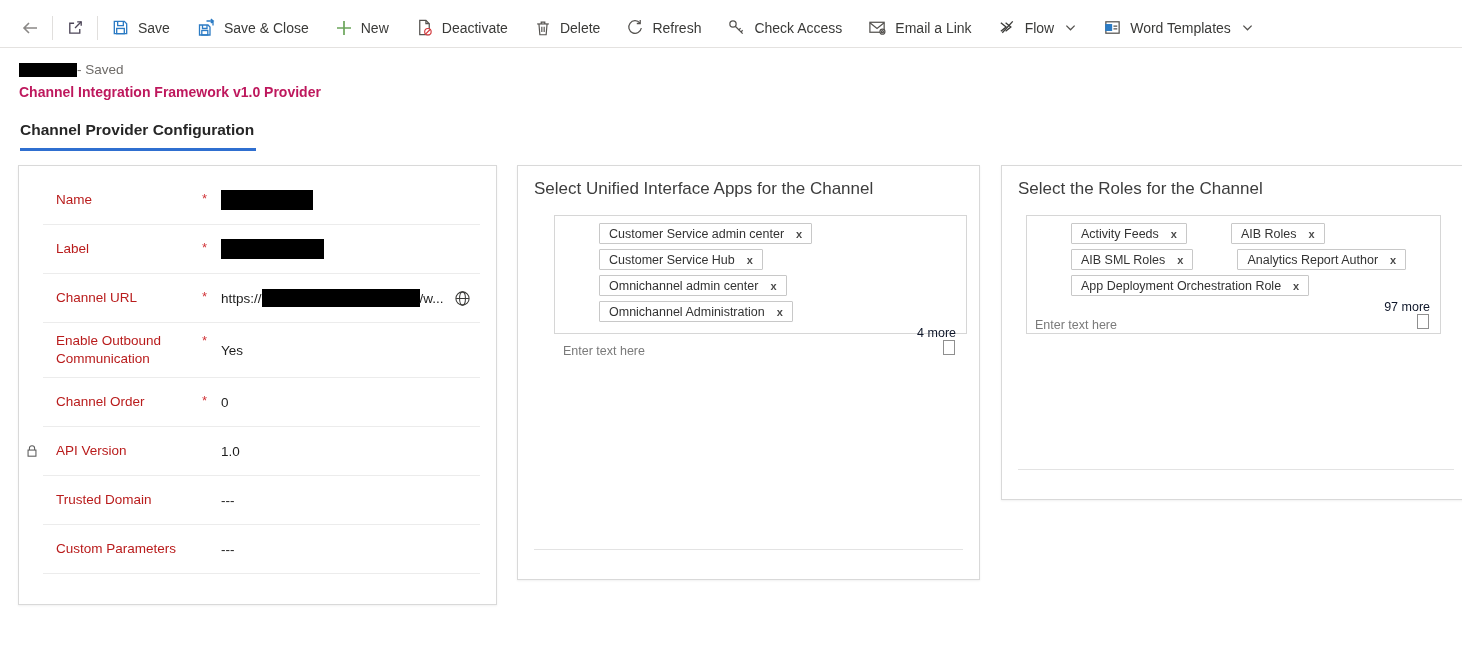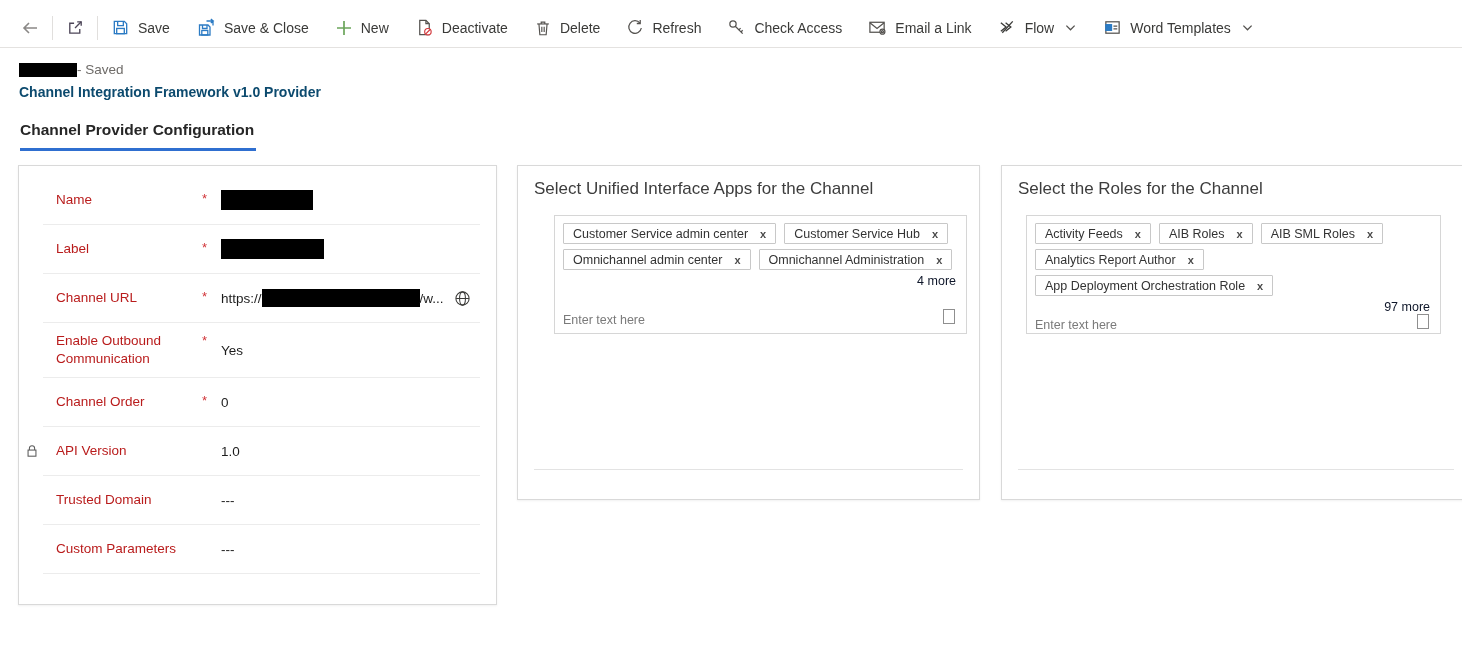--- a/index.html
+++ b/index.html
@@ -21,33 +21,33 @@
   .tb-item{
     display:flex;align-items:center;gap:8px;padding:0 13px;height:100%;
     font-size:14px;color:#3a3a38;cursor:pointer;white-space:nowrap;
   }
   .tb-item .chev{margin-left:2px;}
 
   
   .redact{background:#000;display:inline-block;vertical-align:middle;}
   .record-status{position:absolute;top:62px;left:19px;font-size:13.5px;color:#6e6b68;display:flex;align-items:center;gap:0;}
   .record-status .redact{width:58px;height:14px;}
-  .record-type{position:absolute;top:84px;left:19px;font-size:14px;font-weight:700;color:#0c4a6e;}
+  .record-type{position:absolute;top:84px;left:19px;font-size:14px;font-weight:700;color:#be185d;}
 
   
   .tabstrip{position:absolute;top:121px;left:20px;}
   .tab{
     font-size:15.5px;font-weight:700;color:#262626;padding:0 2px 9px 0;
     border-bottom:3px solid #2f6fd0;cursor:pointer;display:inline-block;
   }
 
   
   .panel{position:absolute;background:#fff;border:1px solid #d9d9d9;box-shadow:0 1px 2px rgba(0,0,0,.06);box-sizing:border-box;}
   #panel-form{left:18px;top:165px;width:479px;height:440px;}
-  #panel-apps{left:517px;top:165px;width:463px;height:335px;}
+  #panel-apps{left:517px;top:165px;width:463px;height:415px;}
   #panel-roles{left:1001px;top:165px;width:470px;height:335px;}
 
   
   .form-rows{padding-top:10px;}
   .frow{
     position:relative;display:flex;align-items:center;min-height:49px;
     margin:0 16px 0 24px;border-bottom:1px solid #ececec;padding-left:13px;box-sizing:border-box;
   }
   .frow.tall{min-height:55px;}
   .flabel{width:146px;font-size:13.5px;color:#b91c1c;line-height:1.35;flex-shrink:0;}
@@ -63,21 +63,21 @@
   .panel-title{margin:13px 16px 0 16px;font-size:17px;font-weight:400;color:#3d3d3d;}
   .tagbox{
     position:absolute;top:49px;border:1px solid #d6d6d6;box-sizing:border-box;
     height:119px;padding:7px 8px 6px 8px;display:flex;flex-direction:column;background:#fff;
   }
   #panel-apps .tagbox{left:36px;width:413px;}
   #panel-roles .tagbox{left:24px;width:415px;justify-content:space-between;}
   .tags{display:flex;flex-wrap:wrap;gap:5px 8px;}
   .tag{
     display:inline-flex;align-items:center;border:1px solid #c8c8c8;border-radius:1px;
-    padding:0 9px;height:21px;font-size:12.5px;color:#333;background:#fff;box-sizing:border-box;white-space:nowrap;
+    padding:0 9px;height:21px;font-size:12.5px;color:#333;background:#fff;box-sizing:border-box;white-space:nowrap;margin-left:36px;
   }
   .tag .x{margin-left:12px;font-size:11px;color:#4a4a4a;cursor:pointer;font-weight:700;}
   .more{color:#0f172a;font-size:12.5px;text-align:right;margin-top:4px;padding-right:2px;cursor:pointer;}
   .boxrow{margin-top:auto;display:flex;align-items:flex-end;justify-content:space-between;}
   .tag-input{
     border:none;outline:none;font-family:"Liberation Sans",sans-serif;font-size:12.5px;
     color:#444;width:220px;padding:0;background:transparent;
   }
   .tag-input::placeholder{color:#7a7a7a;opacity:1;}
   .tofu{width:10px;height:13px;border:1px solid #8f8f8f;margin:0 3px 3px 0;}

